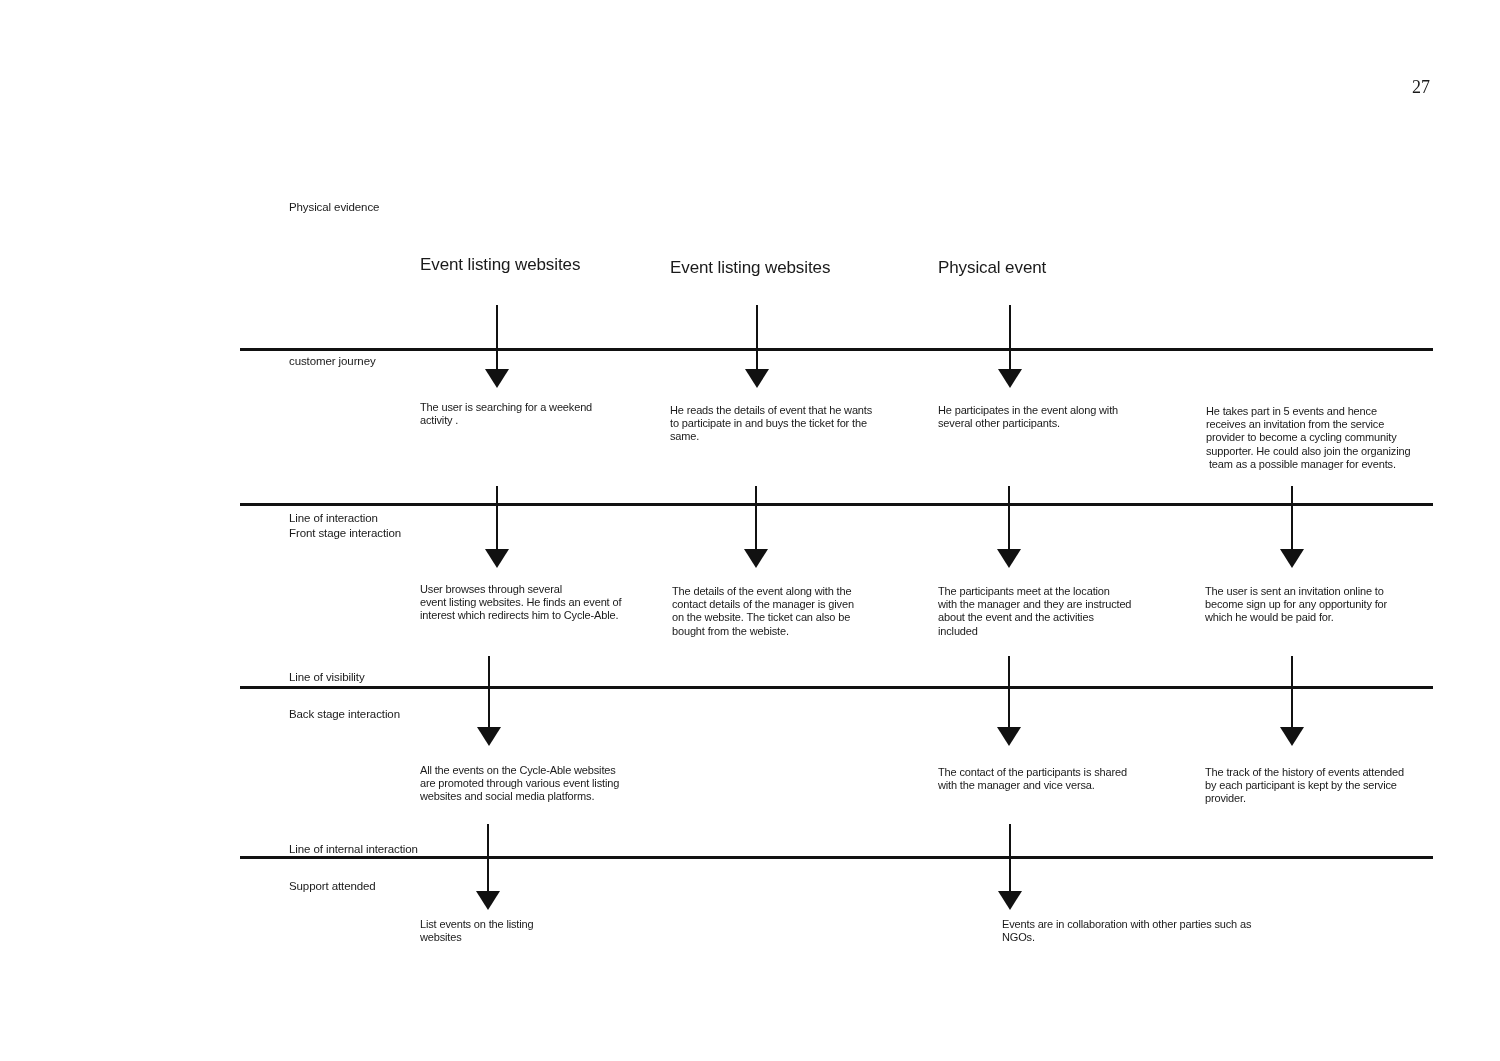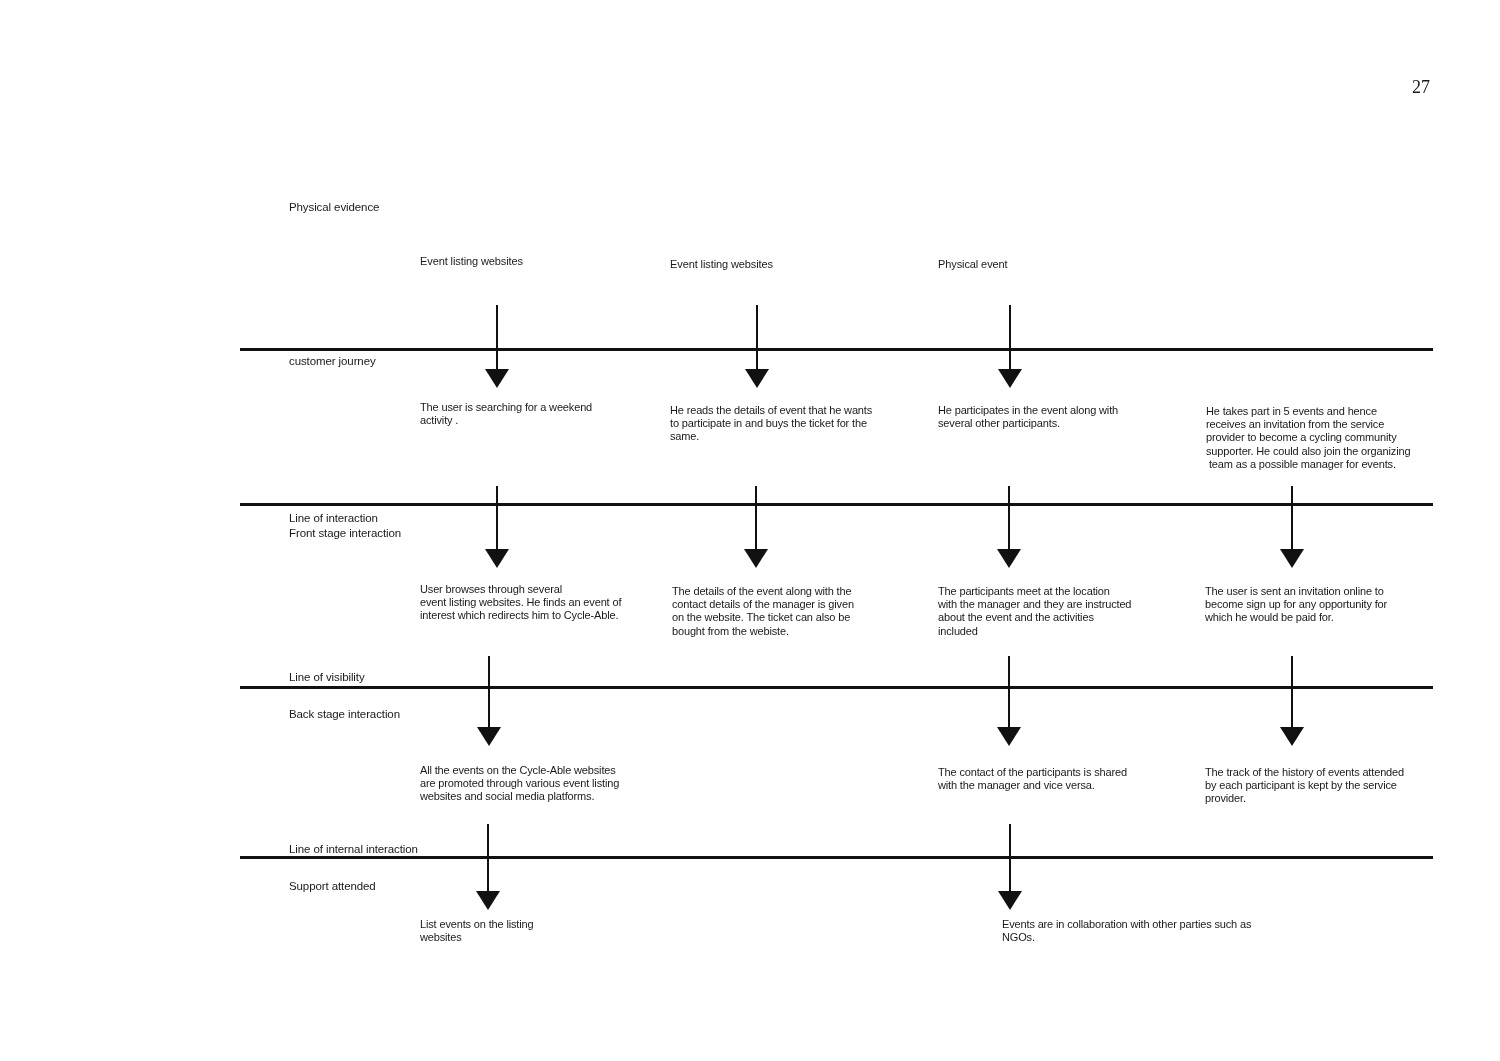--- a/index.html
+++ b/index.html
@@ -24,21 +24,21 @@
   .lane-label{
     position:absolute;left:258px;
     font-size:11.5px;letter-spacing:-0.1px;white-space:nowrap;margin-left:31px;
   }
   .hline{
     position:absolute;left:240px;width:1193px;height:3px;
     background:#111;
   }
   .col-header{
     position:absolute;
-    font-size:11px;letter-spacing:-0.1px;white-space:nowrap;
+    font-size:17px;letter-spacing:-0.1px;white-space:nowrap;
   }
   .step{
     position:absolute;width:300px;
     font-size:11px;line-height:13.2px;letter-spacing:-0.15px;
     white-space:pre-wrap;
   }
   .arrow{position:absolute;width:24px;}
   .arrow .stem{width:2px;margin:0 auto;background:#111;}
   .arrow .head{
     width:0;height:0;margin:0 auto;

